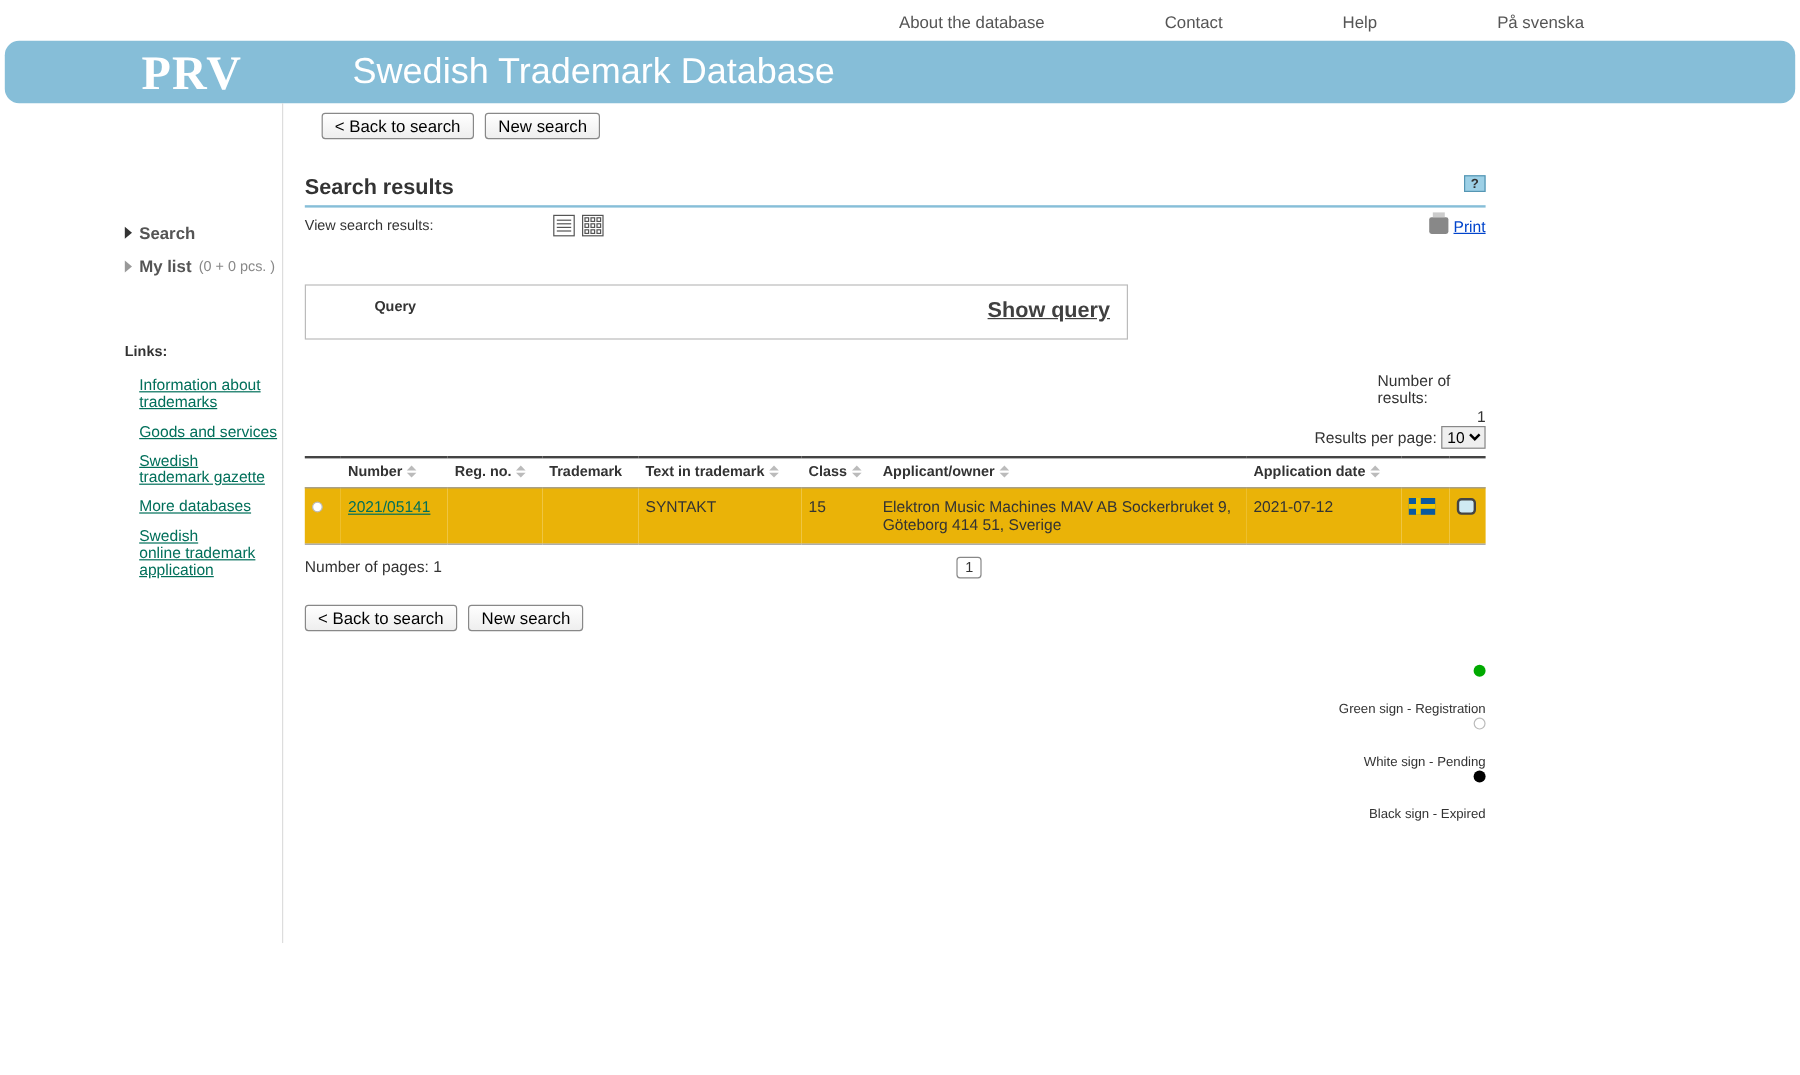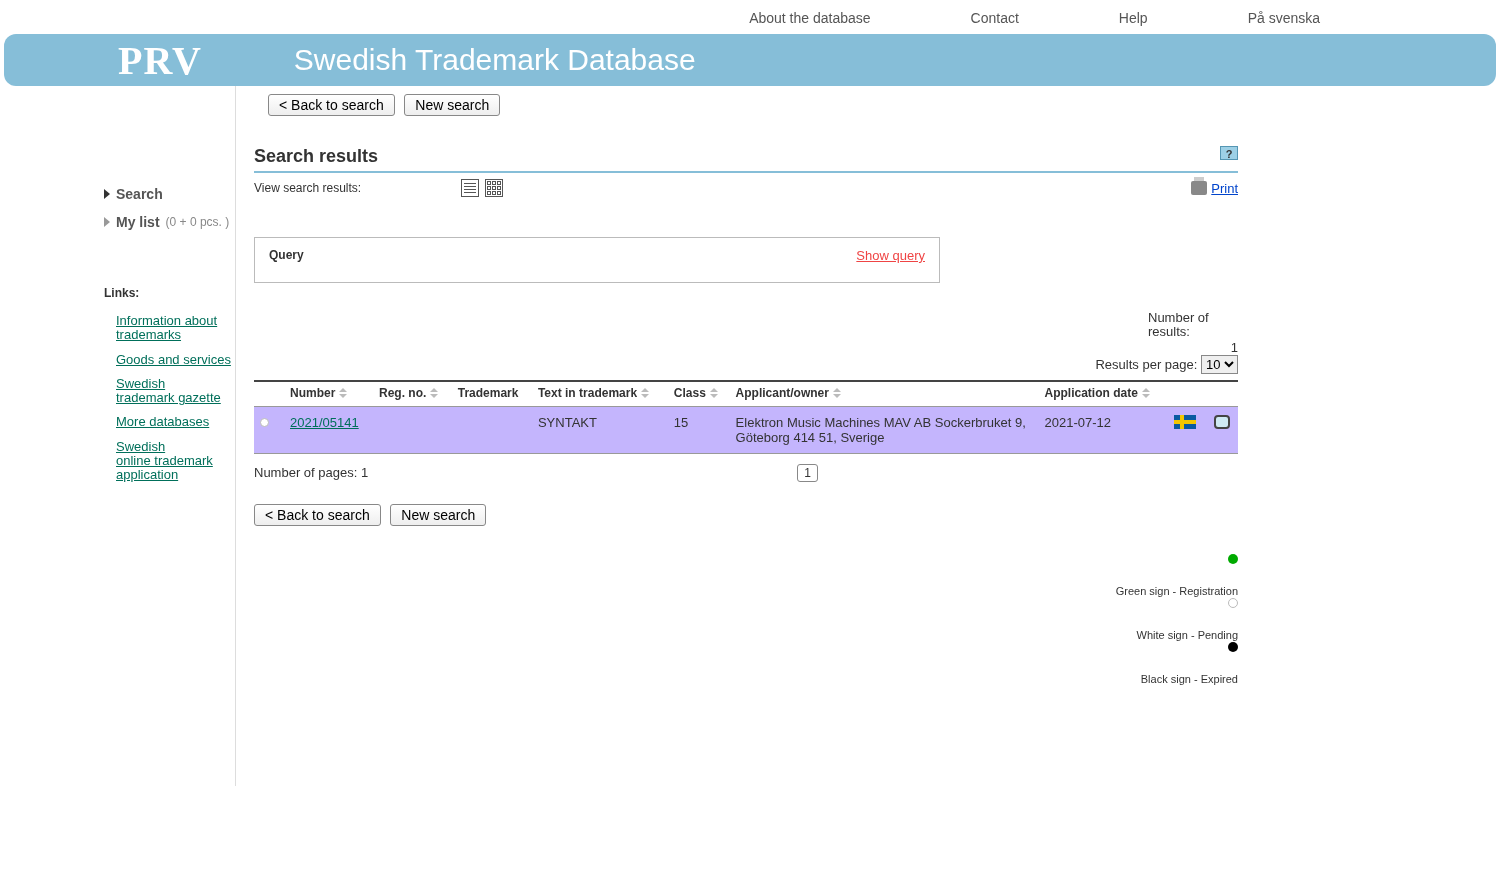--- a/index.html
+++ b/index.html
@@ -42,36 +42,36 @@
   .view-icon { width: 18px; height: 18px; border: 1px solid #555; cursor: pointer; display: flex; flex-direction: column; justify-content: space-around; padding: 2px; }
   .view-icon .row { height: 1px; background: #555; }
   .grid-icon { display: grid; grid-template-columns: 1fr 1fr 1fr; grid-template-rows: 1fr 1fr 1fr; gap: 1px; padding: 1px; border: 1px solid #555; width: 18px; height: 18px; cursor: pointer; }
   .grid-icon div { background: #fff; border: 1px solid #555; }
   .print-area { margin-left: auto; display: flex; align-items: center; gap: 4px; cursor: pointer; }
   .print-icon { width: 16px; height: 14px; background: #888; border-radius: 2px; position: relative; }
   .print-icon::before { content:""; position:absolute; top:-4px; left:3px; width:10px; height:4px; background:#ccc; }
   .print-link { color: #0044cc; text-decoration: underline; font-size: 13px; }
   
   .query-box { border: 1px solid #bbb; margin-top: 40px; padding: 10px 14px; width: 686px; display: flex; justify-content: space-between; align-items: flex-start; min-height: 46px; }
-  .query-box .ql { font-size: 12px; font-weight: bold; }
-  .query-box a { color: #ef4444; text-decoration: underline; font-size: 13px; }
+  .query-box .ql { font-size: 12px; font-weight: bold; margin-left: 43px; }
+  .query-box a { color: #404040; text-decoration: underline; font-size: 18px; font-weight: bold; }
   
   .count-row { display: flex; align-items: flex-end; margin-top: 28px; flex-direction: column; }
   .count-lbl { font-size: 13px; width: 90px; line-height: 1.1; }
   .count-val { font-size: 13px; margin-left: 8px; }
   .rpp { margin-left: auto; font-size: 13px; }
   .rpp select { font-size: 13px; border: 1px solid #888; }
   
   table.results { width: 100%; border-collapse: collapse; margin-top: 6px; border-top: 2px solid #444; border-bottom: 1px solid #999; }
   table.results th { font-size: 12px; text-align: left; padding: 4px 6px 6px 6px; font-weight: bold; border-bottom: 1px solid #999; vertical-align: bottom; position: relative; }
   .sort-ar { display: inline-flex; flex-direction: column; margin-left: 4px; vertical-align: middle; cursor: pointer; }
   .sort-ar i { width:0; height:0; border-left:4px solid transparent; border-right:4px solid transparent; }
   .sort-ar .up { border-bottom: 4px solid #bbb; margin-bottom: 2px; }
   .sort-ar .dn { border-top: 4px solid #bbb; }
-  table.results td { font-size: 13px; padding: 8px 6px; background: #c4b5fd; vertical-align: top; }
+  table.results td { font-size: 13px; padding: 8px 6px; background: #eab308; vertical-align: top; }
   td.firstcol { width: 30px; }
   .dot-white { display:inline-block; width:9px; height:9px; border-radius:50%; background:#fff; border:1px solid #bbb; margin-top:-4px; }
   .num-link { color: #006f5a; text-decoration: underline; }
   .flag-se { display:inline-block; width:22px; height:14px; background:#0a5aa0; position:relative; }
   .flag-se::before { content:""; position:absolute; left:6px; top:0; width:4px; height:14px; background:#f2c600; }
   .flag-se::after { content:""; position:absolute; left:0; top:5px; width:22px; height:4px; background:#f2c600; }
   .add-btn { display:inline-block; width:16px; height:14px; border:2px solid #444; border-radius:4px; background:#cfeaf3; cursor:pointer; }
   
   .pages-row { display:flex; align-items:center; margin-top:10px; font-size:13px; }
   .page-btn { margin-left:auto; margin-right: 420px; border:1px solid #888; padding:1px 6px; border-radius:3px; background:#fff; font-size:12px; cursor:pointer; }

